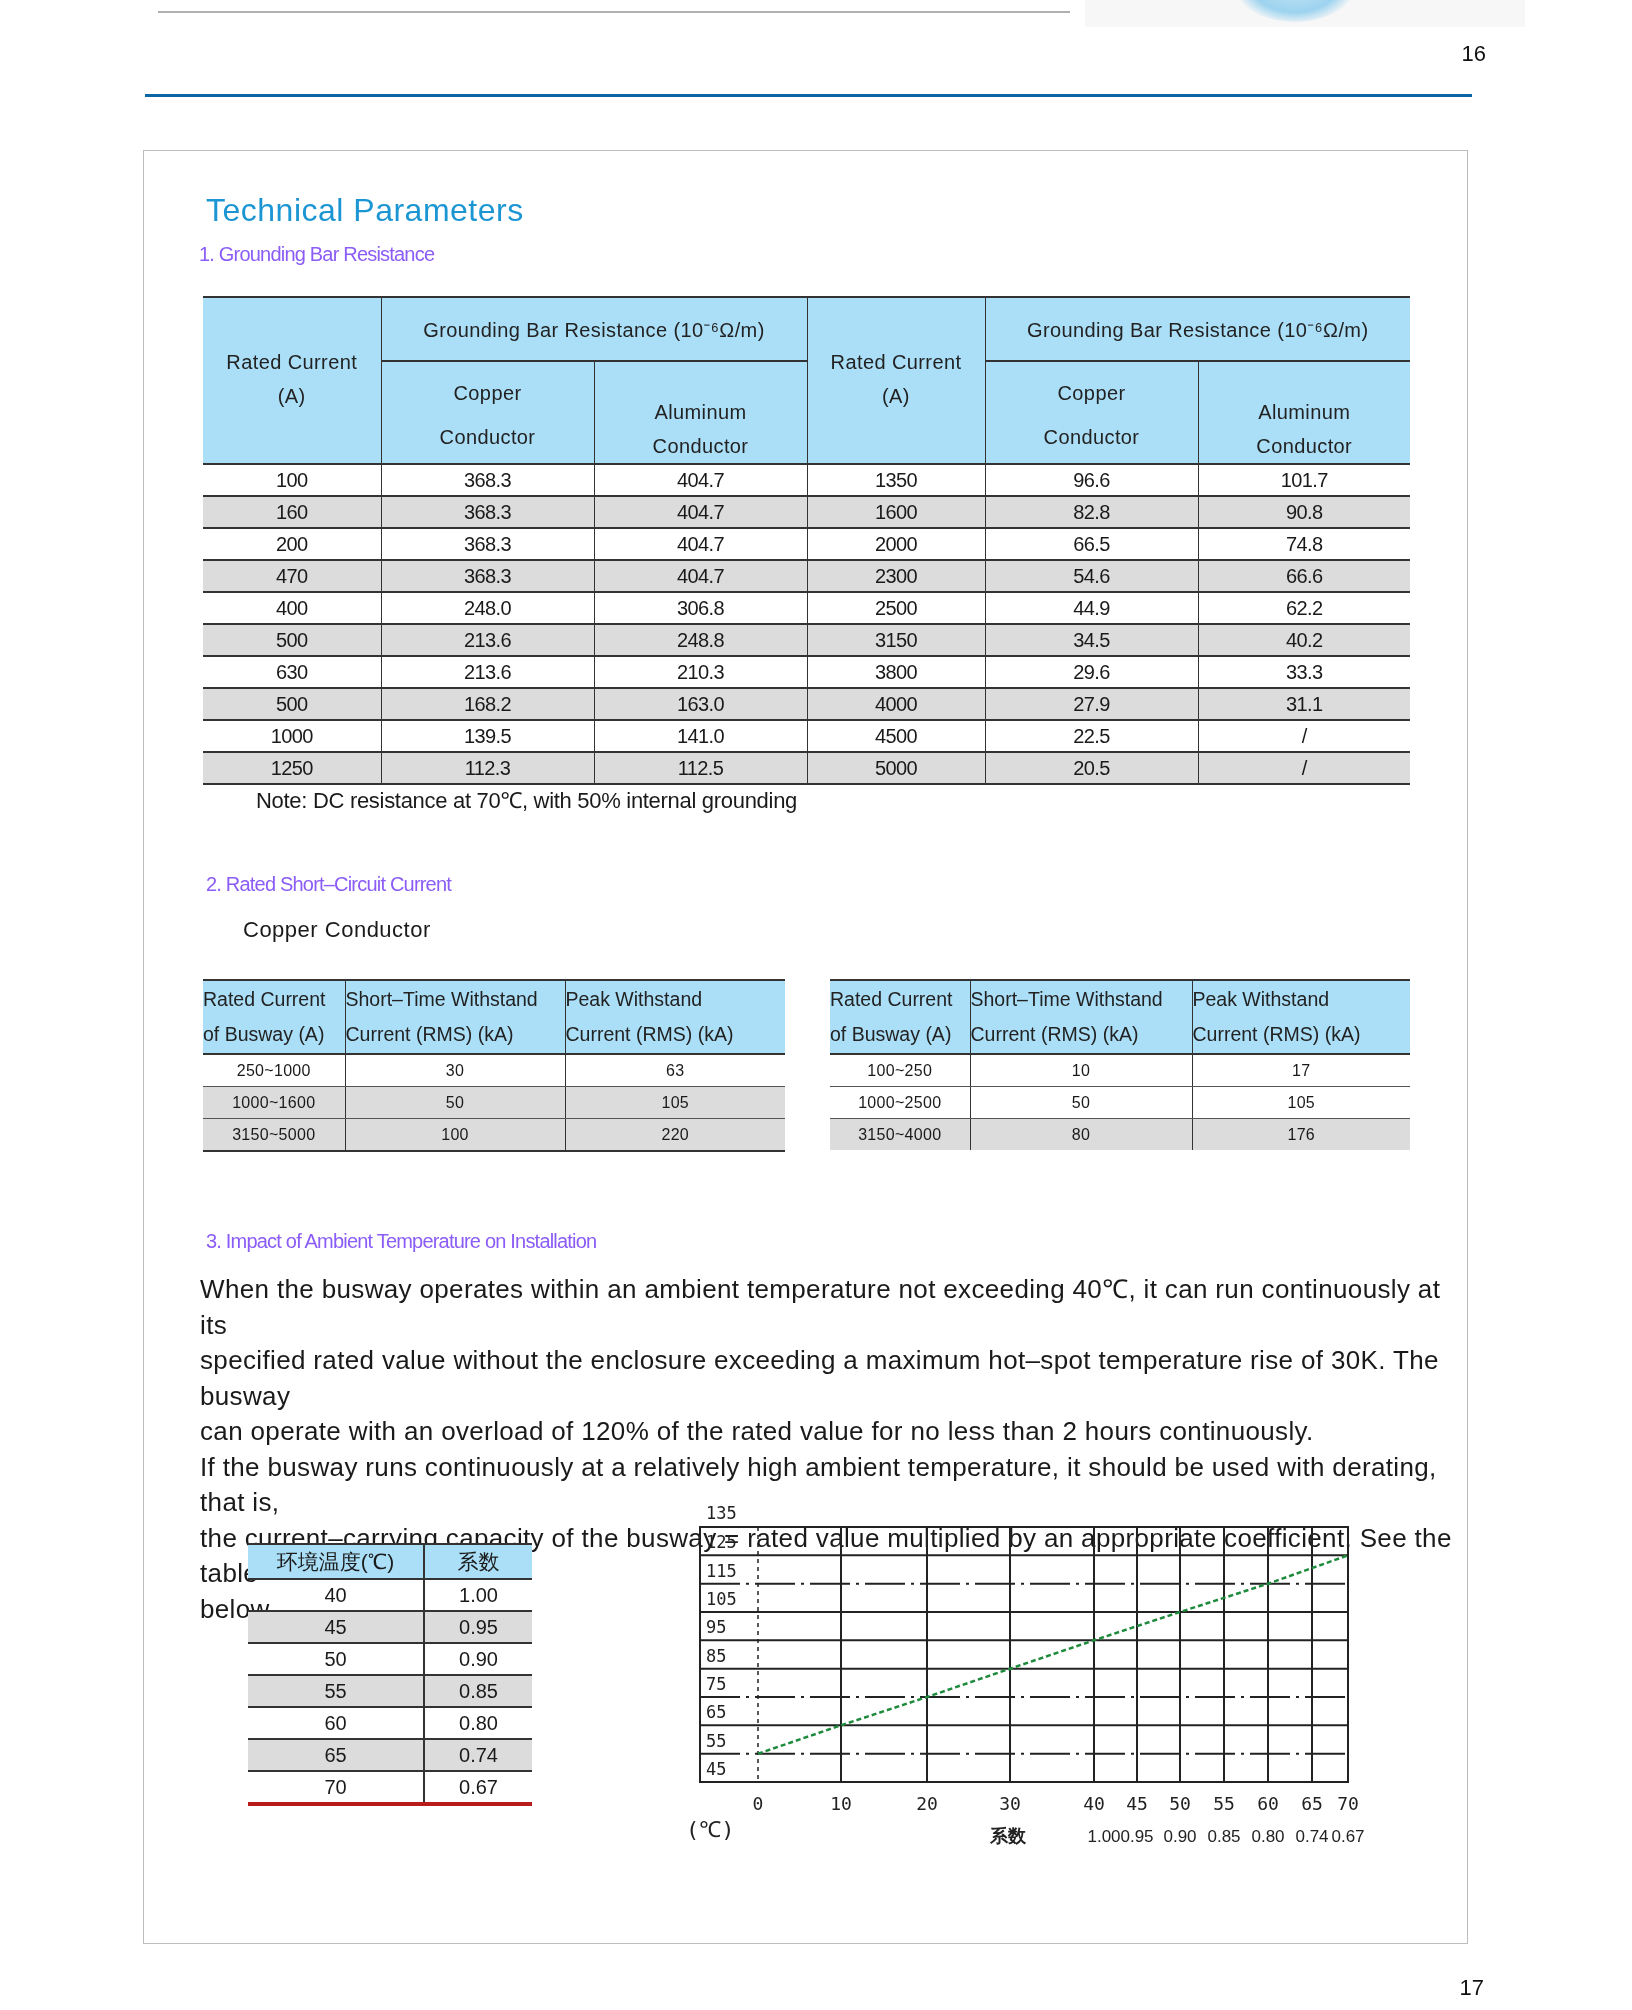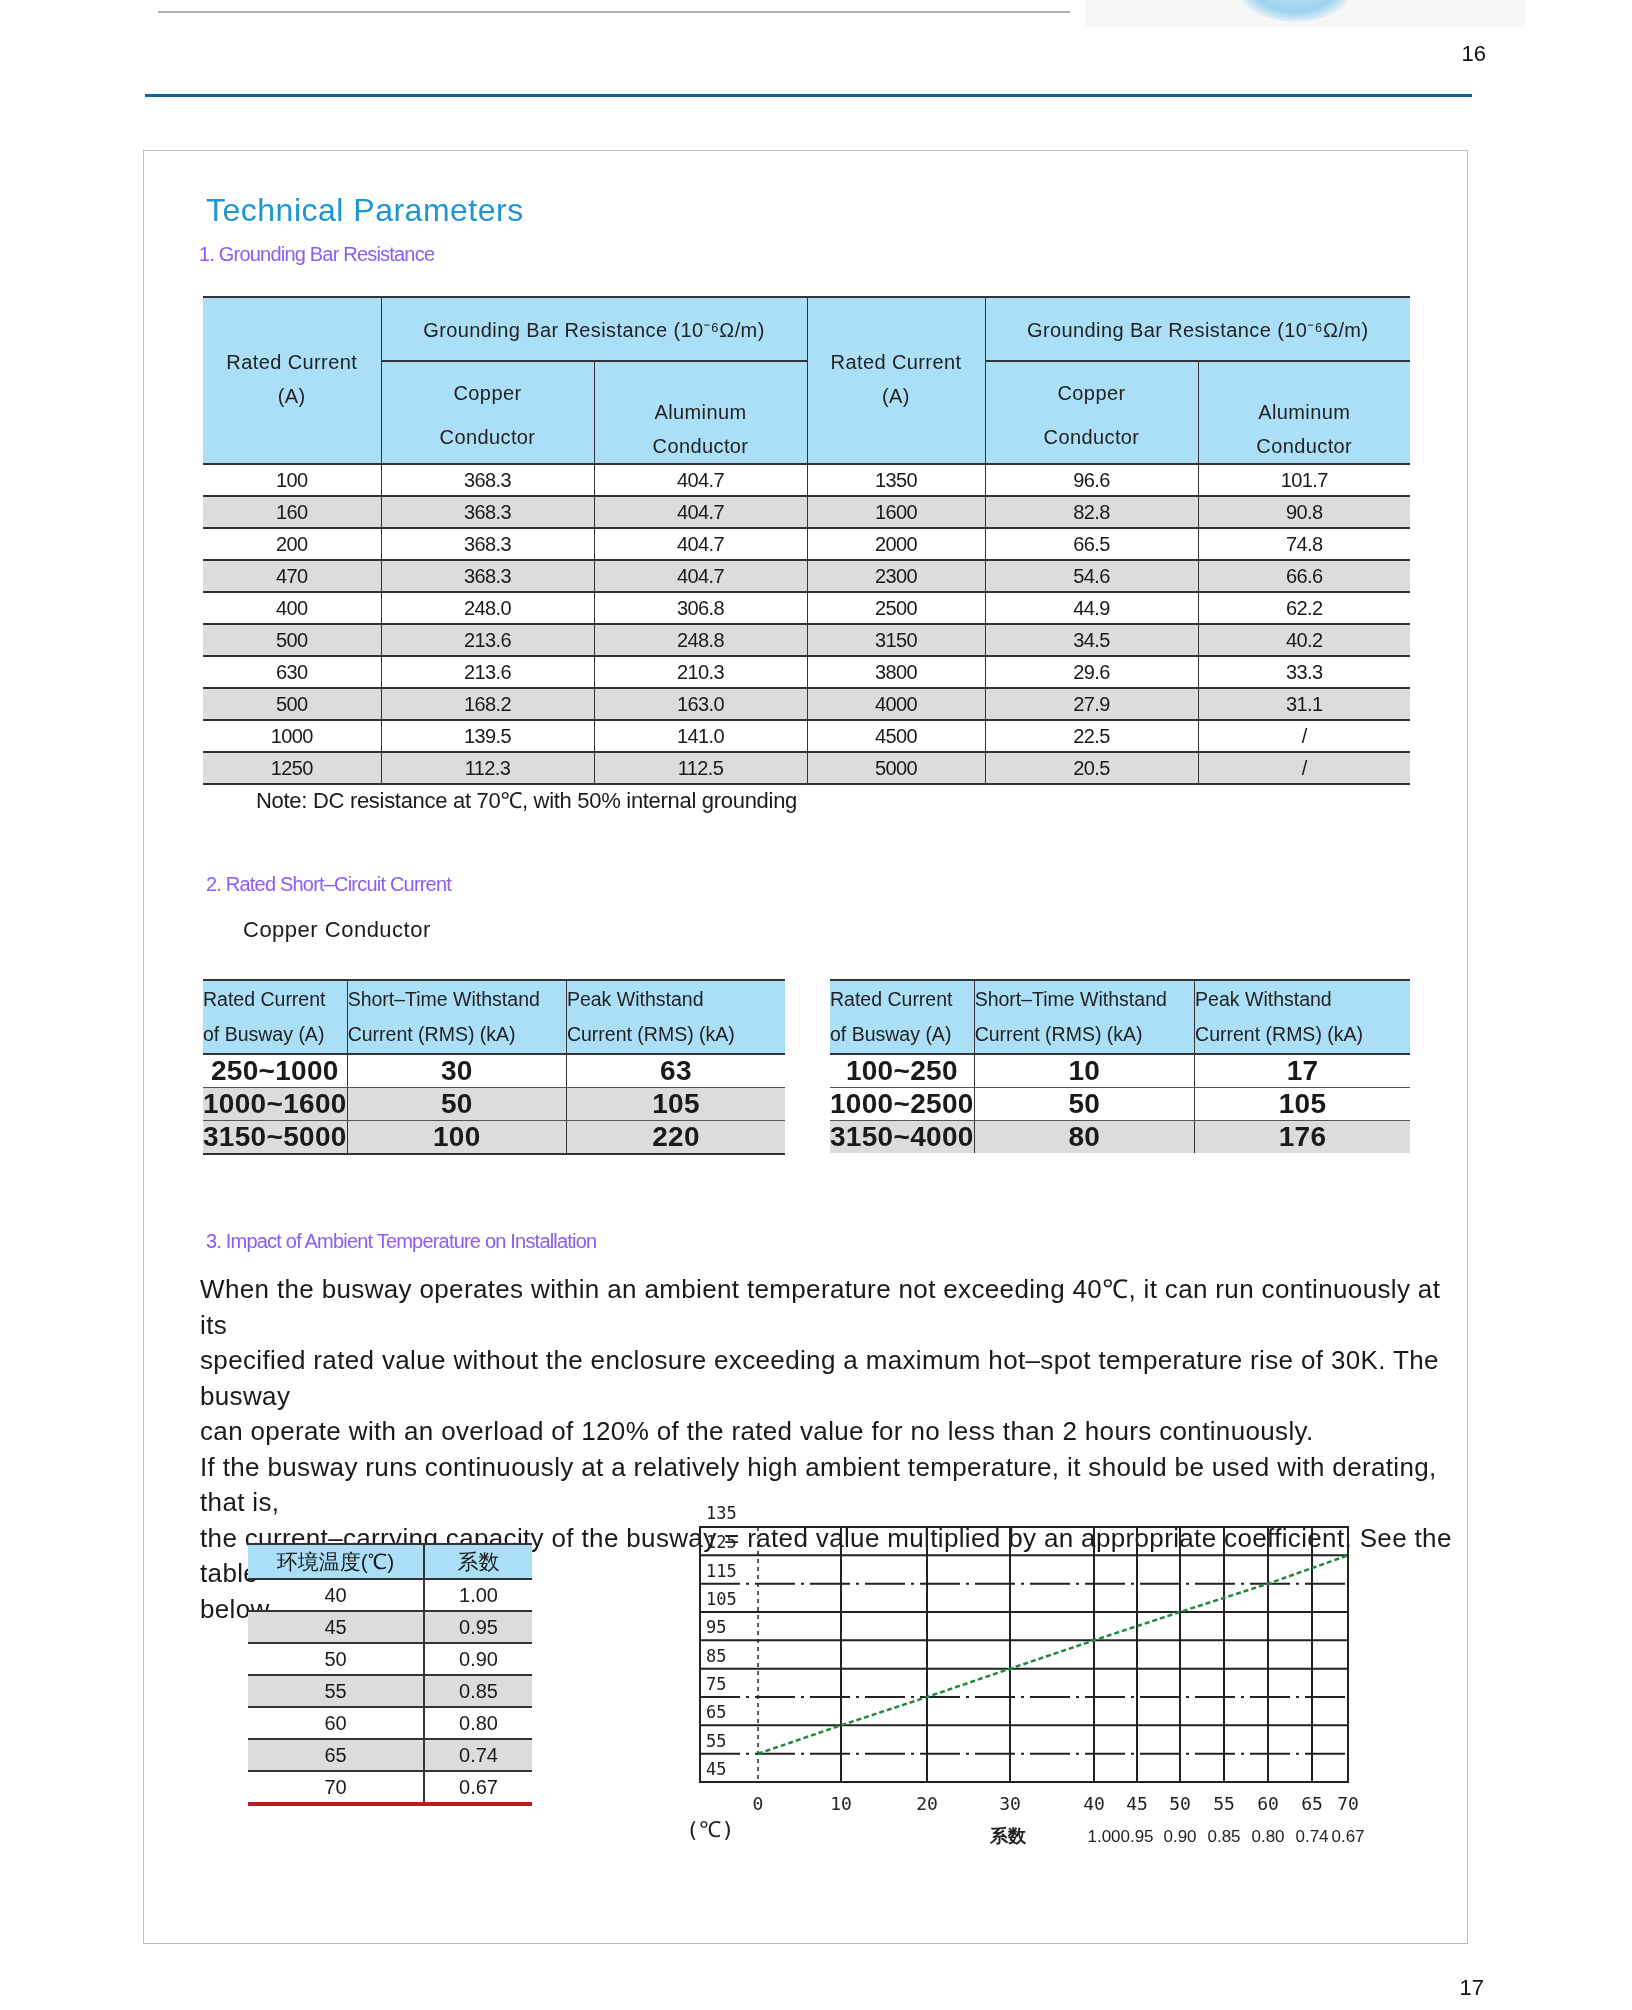--- a/index.html
+++ b/index.html
@@ -37,21 +37,21 @@
   #t1 thead tr.h2 th { height:74px; border-top:2px solid #333; }
   #t1 thead { border-bottom:2px solid #333; }
   .stack { display:flex; flex-direction:column; align-items:center; justify-content:center; line-height:34px;margin-top:33px; }
 
   
   .sc { top:979px; border-top:2px solid #333; }
   #t2 { left:203px; width:582px; border-bottom:2px solid #333; }
   #t3 { left:830px; width:580px; }
   .sc th { text-align:left; font-size:19.5px; line-height:35px; height:72px; vertical-align:middle; color:#222; white-space:nowrap; }
   .sc thead { border-bottom:2px solid #333; }
-  .sc td { height:31px; font-size:28px; border-bottom:1px solid #555; letter-spacing:0.3px;font-weight:bold; }
+  .sc td { height:31px; font-size:16px; border-bottom:1px solid #555; letter-spacing:0.3px; }
   .sc tr:last-child td { border-bottom:none; }
   .sc .vl { border-right:1px solid #333; }
 
   
   #para { left:200px; top:1272px; width:1270px; font-size:26px; line-height:35.5px; color:#1a1a1a; letter-spacing:0.35px; }
   #para p { margin:0; }
 
   
   #t4 { left:248px; top:1543px; width:284px; border-top:2px solid #333; border-bottom:4px solid #b91c1c; }
   #t4 th { height:33px; font-size:21px; border-bottom:2px solid #333; }

